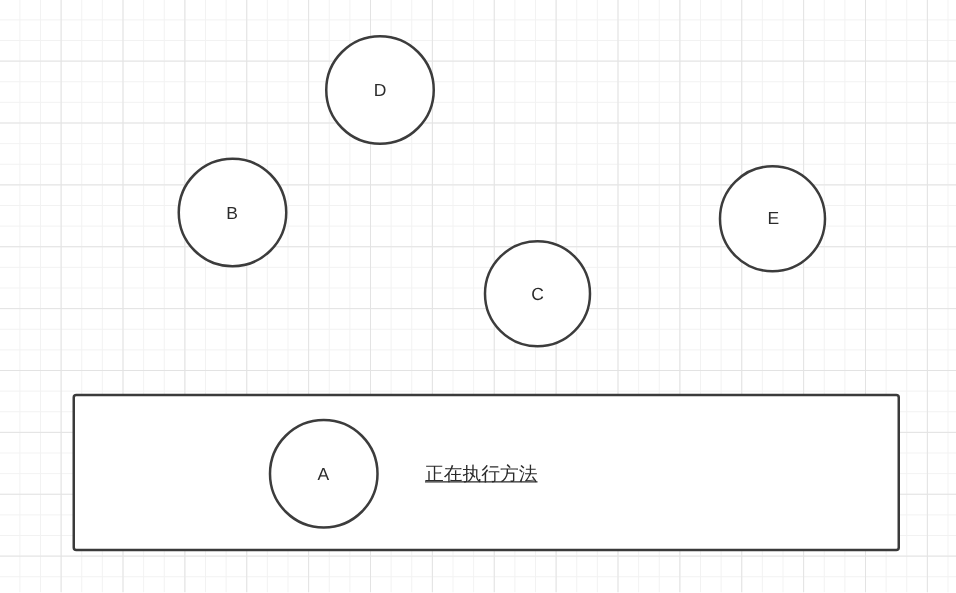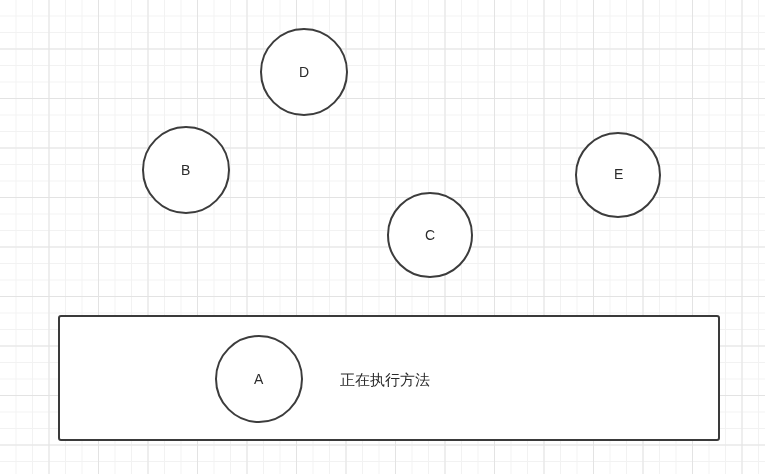--- a/index.html
+++ b/index.html
@@ -54,20 +54,21 @@
     border: 2px solid #3a3a3a;
     border-radius: 3px;
   }
 
   .box-label {
     position: absolute;
     color: #2b2b2b;
     font-size: 15px;
     line-height: 1;
     white-space: nowrap;
+    text-decoration: underline;
   }
 </style>
 </head>
 <body>
 
 <div id="canvas" style="width: 765px; height: 474px;">
 
   <div class="container-box" style="left: 58px; top: 315px; width: 662px; height: 126px; border-color: rgb(58, 58, 58);"></div>
 
   <div class="box-label" style="left: 340px; top: 372px; color: rgb(43, 43, 43);">正在执行方法</div>

